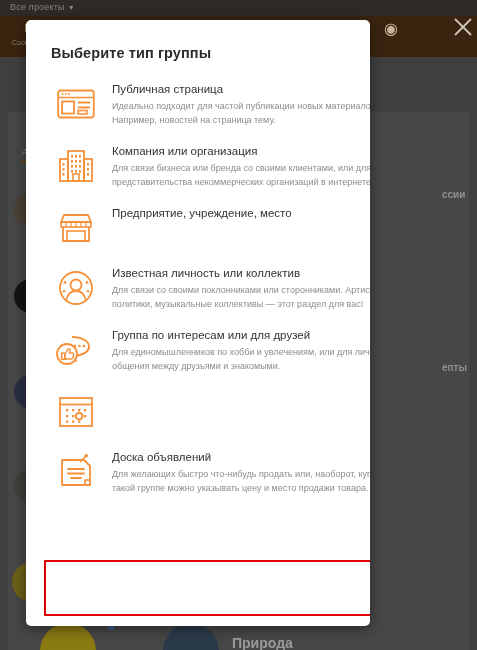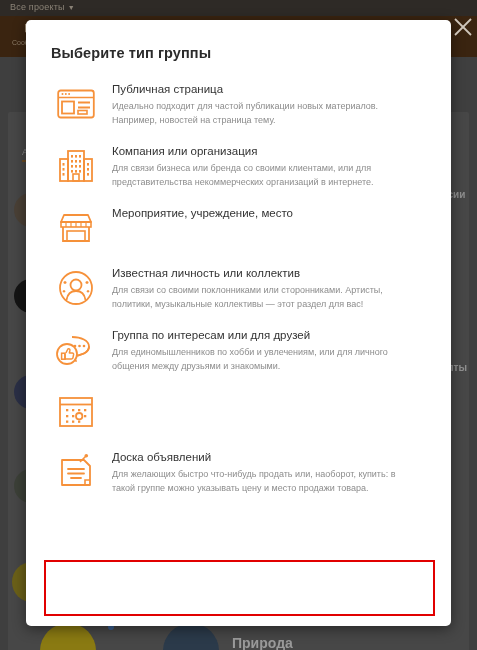--- a/index.html
+++ b/index.html
@@ -119,21 +119,21 @@
     position: absolute;
     border-radius: 50%;
     overflow: hidden;
   }
 
   
   .modal {
     position: absolute;
     left: 26px;
     top: 20px;
-    width: 425px;
+    width: 344px;
     height: 606px;
     background: #ffffff;
     border-radius: 5px;
     box-shadow: 0 3px 14px rgba(0,0,0,.45);
     overflow: hidden;
   }
   .modal-title {
     position: absolute;
     left: 25px;
     top: 25px;
@@ -346,21 +346,21 @@
               <line x1="14" y1="10" x2="14" y2="15"></line>
             <line x1="19" y1="10" x2="19" y2="15"></line>
               <line x1="24" y1="10" x2="24" y2="15"></line>
             <line x1="29" y1="10" x2="29" y2="15"></line>
           </g>
           <path d="M6 15 L6 29 L32 29 L32 15" fill="none" stroke="#F6913A" stroke-width="1.8"></path>
           <rect x="10" y="19" width="18" height="10" fill="none" stroke="#F6913A" stroke-width="1.6"></rect>
         </svg>
       </div>
       <div class="option-text">
-        <div class="option-title">Мероприятие, учреждение, место</div>
+        <div class="option-title">Предприятие, учреждение, место</div>
       </div>
     </div>
 
     <div class="option">
       <div class="option-icon">
         <svg width="36" height="36" viewBox="0 0 36 36">
           <circle cx="18" cy="18" r="16" fill="none" stroke="#F6913A" stroke-width="1.8"></circle>
           <circle cx="18" cy="15" r="5.5" fill="none" stroke="#F6913A" stroke-width="1.8"></circle>
           <path d="M8.5 30 C9.5 23.5 13 21 18 21 C23 21 26.5 23.5 27.5 30" fill="none" stroke="#F6913A" stroke-width="1.8"></path>
           <g stroke="#F6913A" stroke-width="1.3" fill="none">

